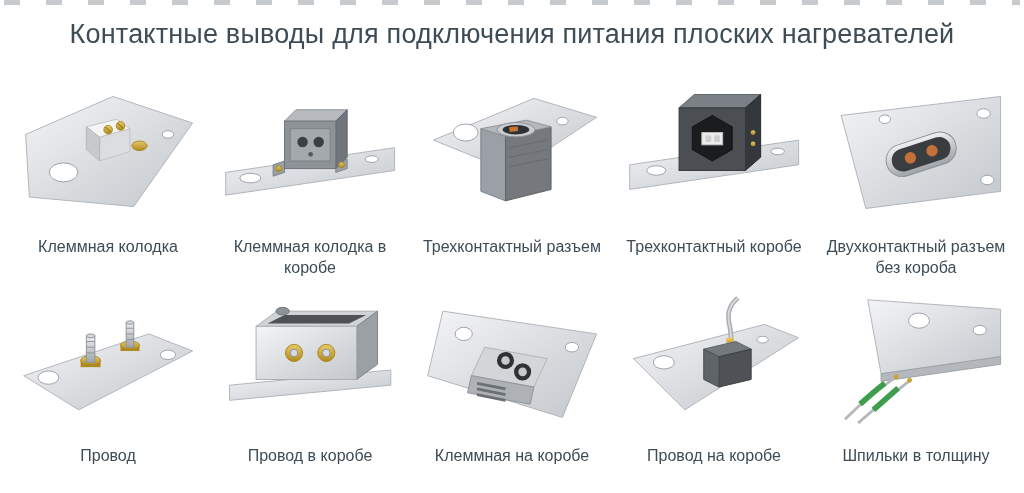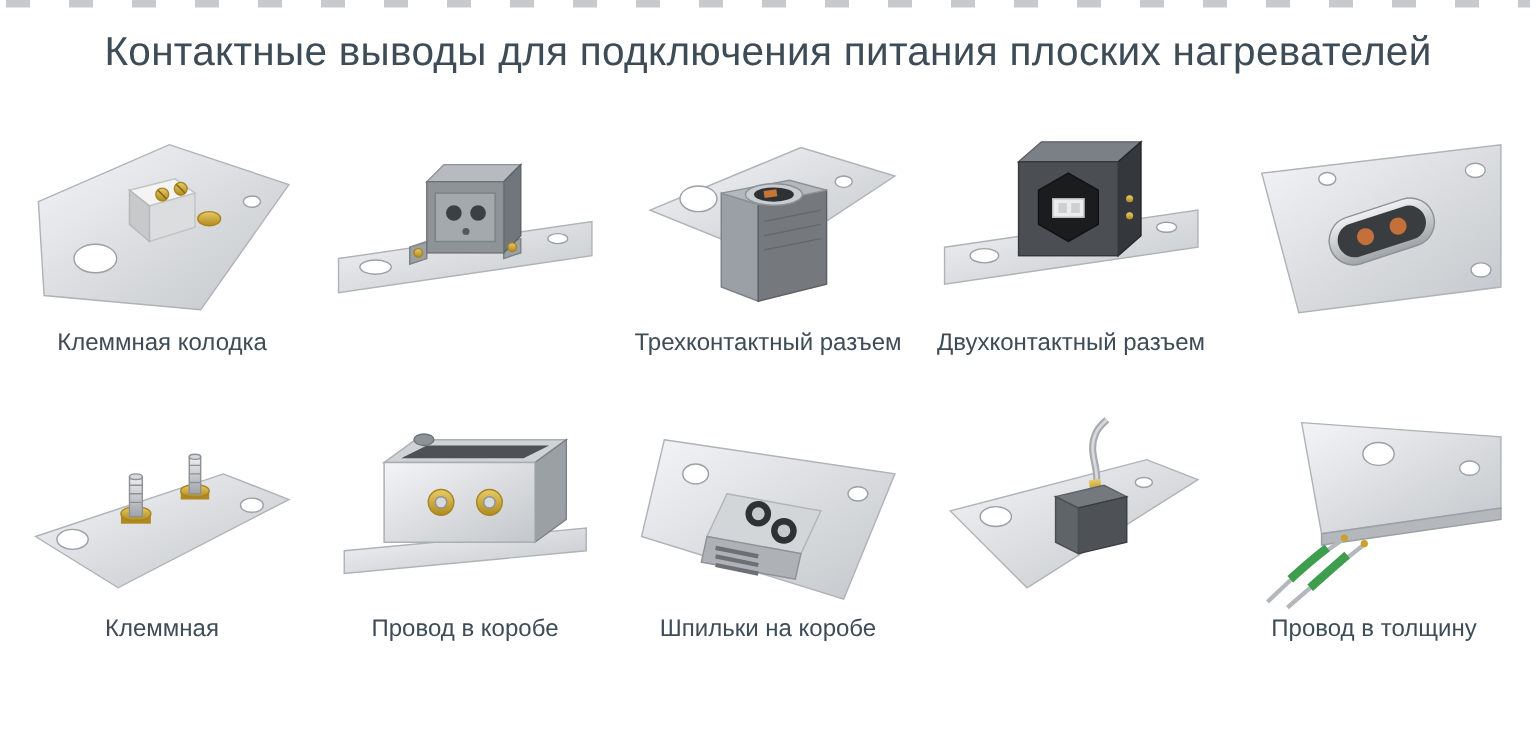--- a/index.html
+++ b/index.html
@@ -24,21 +24,21 @@
     display:grid;
     grid-template-columns:repeat(5,1fr);
     column-gap:6px;
     row-gap:14px;
     padding:0 10px;
   }
   .cell { display:flex; flex-direction:column; align-items:center; }
   .thumb { width:100%; height:135px; display:flex; align-items:center; justify-content:center; }
   .thumb svg { width:92%; height:100%; }
   .caption {
-    margin-top:0;
+    margin-top:18px;
     min-height:42px;
     text-align:center;
     font-size:16px;
     line-height:1.3;
     color:#3d4c56;
     padding:0 4px;
   }
   .hole { fill:#ffffff; stroke:#9aa0a5; stroke-width:1; }
   .plate { fill:url(#gradPlate); stroke:#aeb3b8; stroke-width:1; }
 </style>
@@ -101,20 +101,21 @@
           <polygon points="122,38 134,26 134,76 122,88" fill="#71767c" stroke="#5c6166"></polygon>
           <rect x="68" y="38" width="54" height="50" fill="#8e9398" stroke="#6e7378"></rect>
           <rect x="74" y="46" width="42" height="34" fill="#a4a9ad" stroke="#7c8186"></rect>
           <circle cx="87" cy="60" r="5.5" fill="#3c4043"></circle>
           <circle cx="104" cy="60" r="5.5" fill="#3c4043"></circle>
           <circle cx="95.5" cy="73" r="2.5" fill="#55595d"></circle>
           <circle cx="62" cy="88" r="3" fill="url(#gradGold)" stroke="#a8851f"></circle>
           <circle cx="128" cy="84" r="3" fill="url(#gradGold)" stroke="#a8851f"></circle>
         </svg>
       </div>
+      <figcaption class="caption">Клеммная колодка в коробе</figcaption>
     </figure>
 
     <figure class="cell">
       <div class="thumb">
         <svg viewBox="0 0 190 140" preserveAspectRatio="xMidYMid meet">
           <polygon class="plate" points="12,58 118,14 184,34 96,92"></polygon>
           <ellipse class="hole" cx="46" cy="50" rx="13" ry="9"></ellipse>
           <ellipse class="hole" cx="148" cy="38" rx="6" ry="4"></ellipse>
           <polygon points="62,46 88,54 88,122 62,112" fill="#9aa0a5" stroke="#7c8186"></polygon>
           <polygon points="88,54 136,44 136,110 88,122" fill="#75797e" stroke="#5c6166"></polygon>
@@ -140,38 +141,39 @@
           <polygon points="128,24 144,10 144,76 128,90" fill="#34383c" stroke="#232629"></polygon>
           <rect x="58" y="24" width="70" height="66" fill="#4b4f54" stroke="#34383c"></rect>
           <polygon points="93,32 114,44 114,68 93,80 72,68 72,44" fill="#1a1c1e" stroke="#101214"></polygon>
           <rect x="82" y="50" width="22" height="13" fill="#ececec" stroke="#bdbdbd"></rect>
           <rect x="86" y="53" width="6" height="7" fill="#cfcfcf"></rect>
           <rect x="95" y="53" width="6" height="7" fill="#cfcfcf"></rect>
           <circle cx="136" cy="50" r="2.5" fill="url(#gradGold)"></circle>
           <circle cx="136" cy="62" r="2.5" fill="url(#gradGold)"></circle>
         </svg>
       </div>
-      <figcaption class="caption">Двухконтактный разъем</figcaption>
+      <figcaption class="caption">Трехконтактный коробе</figcaption>
     </figure>
 
     <figure class="cell">
       <div class="thumb">
         <svg viewBox="0 0 190 140" preserveAspectRatio="xMidYMid meet">
           <polygon class="plate" points="16,32 184,12 184,112 42,130"></polygon>
           <ellipse class="hole" cx="62" cy="36" rx="6" ry="4.5"></ellipse>
           <ellipse class="hole" cx="166" cy="30" rx="7" ry="5"></ellipse>
           <ellipse class="hole" cx="170" cy="100" rx="7" ry="5"></ellipse>
           <g transform="rotate(-18 100 72)">
             <rect x="62" y="56" width="76" height="34" rx="17" fill="url(#gradSilver)" stroke="#8d9296"></rect>
             <rect x="68" y="61" width="64" height="24" rx="12" fill="#3a3d40"></rect>
             <circle cx="88" cy="73" r="6" fill="#c4703a"></circle>
             <circle cx="112" cy="73" r="6" fill="#c4703a"></circle>
           </g>
         </svg>
       </div>
+      <figcaption class="caption">Двухконтактный разъем без короба</figcaption>
     </figure>
 
     <figure class="cell">
       <div class="thumb">
         <svg viewBox="0 0 190 140" preserveAspectRatio="xMidYMid meet">
           <polygon class="plate" points="6,86 138,42 184,60 64,122"></polygon>
           <ellipse class="hole" cx="32" cy="88" rx="11" ry="7"></ellipse>
           <ellipse class="hole" cx="158" cy="64" rx="8" ry="5"></ellipse>
           <rect x="66" y="70" width="21" height="7" fill="#b08a1e"></rect>
           <ellipse cx="76.5" cy="70" rx="10.5" ry="5" fill="url(#gradGold)" stroke="#a8851f"></ellipse>
@@ -182,21 +184,21 @@
           <ellipse cx="76.5" cy="44" rx="4.5" ry="2" fill="#d7dadd" stroke="#8d9296"></ellipse>
           <rect x="108" y="54" width="20" height="6" fill="#b08a1e"></rect>
           <ellipse cx="118" cy="54" rx="10" ry="4.5" fill="url(#gradGold)" stroke="#a8851f"></ellipse>
           <rect x="114" y="30" width="8" height="26" fill="url(#gradSilver)" stroke="#8d9296"></rect>
           <line x1="114" y1="36" x2="122" y2="36" stroke="#8d9296"></line>
           <line x1="114" y1="42" x2="122" y2="42" stroke="#8d9296"></line>
           <line x1="114" y1="48" x2="122" y2="48" stroke="#8d9296"></line>
           <ellipse cx="118" cy="30" rx="4" ry="1.8" fill="#d7dadd" stroke="#8d9296"></ellipse>
         </svg>
       </div>
-      <figcaption class="caption">Клеммная</figcaption>
+      <figcaption class="caption">Провод</figcaption>
     </figure>
 
     <figure class="cell">
       <div class="thumb">
         <svg viewBox="0 0 190 140" preserveAspectRatio="xMidYMid meet">
           <polygon class="plate" points="10,96 180,80 180,96 10,112"></polygon>
           <polygon points="38,34 144,34 166,18 60,18" fill="#cfd3d6" stroke="#a8adb2"></polygon>
           <polygon points="50,31 136,31 154,22 68,22" fill="#4e5257"></polygon>
           <polygon points="144,34 166,18 166,74 144,90" fill="#9ba0a5" stroke="#7c8186"></polygon>
           <rect x="38" y="34" width="106" height="56" fill="url(#gradPlate)" stroke="#a8adb2"></rect>
@@ -220,51 +222,52 @@
           <polygon points="52,86 118,98 114,116 48,104" fill="#aeb2b6" stroke="#8d9296"></polygon>
           <line x1="58" y1="94" x2="88" y2="100" stroke="#6b7075" stroke-width="3"></line>
           <line x1="58" y1="100" x2="88" y2="106" stroke="#6b7075" stroke-width="3"></line>
           <line x1="58" y1="106" x2="88" y2="112" stroke="#6b7075" stroke-width="3"></line>
           <circle cx="88" cy="70" r="9" fill="#2f3235"></circle>
           <circle cx="88" cy="70" r="4.5" fill="#c6cacd"></circle>
           <circle cx="106" cy="82" r="9" fill="#2f3235"></circle>
           <circle cx="106" cy="82" r="4.5" fill="#c6cacd"></circle>
         </svg>
       </div>
-      <figcaption class="caption">Шпильки на коробе</figcaption>
+      <figcaption class="caption">Клеммная на коробе</figcaption>
     </figure>
 
     <figure class="cell">
       <div class="thumb">
         <svg viewBox="0 0 190 140" preserveAspectRatio="xMidYMid meet">
           <polygon class="plate" points="10,68 148,32 184,46 64,122"></polygon>
           <ellipse class="hole" cx="42" cy="72" rx="11" ry="7"></ellipse>
           <ellipse class="hole" cx="146" cy="48" rx="6" ry="3.5"></ellipse>
           <path d="M112,54 C116,38 106,28 112,14 C114,9 118,6 120,4" stroke="#a7abaf" stroke-width="5" fill="none"></path>
           <path d="M112,54 C116,38 106,28 112,14 C114,9 118,6 120,4" stroke="#d7dadd" stroke-width="2" fill="none"></path>
           <rect x="108" y="46" width="8" height="10" fill="url(#gradGold)" transform="rotate(-8 112 51)"></rect>
           <polygon points="84,58 118,50 134,58 100,66" fill="#74797e" stroke="#5c6166"></polygon>
           <polygon points="100,66 134,58 134,90 100,98" fill="#4e5257" stroke="#3a3e42"></polygon>
           <polygon points="84,58 100,66 100,98 84,90" fill="#5f6468" stroke="#4a4e52"></polygon>
         </svg>
       </div>
+      <figcaption class="caption">Провод на коробе</figcaption>
     </figure>
 
     <figure class="cell">
       <div class="thumb">
         <svg viewBox="0 0 190 140" preserveAspectRatio="xMidYMid meet">
           <polygon class="plate" points="44,6 184,16 184,66 58,84"></polygon>
           <polygon points="58,84 184,66 184,74 58,92" fill="#b4b8bc" stroke="#9aa0a5"></polygon>
           <ellipse class="hole" cx="98" cy="28" rx="11" ry="8"></ellipse>
           <ellipse class="hole" cx="162" cy="38" rx="7" ry="5"></ellipse>
           <path d="M20,132 C40,112 58,98 76,86" stroke="#b4b8bc" stroke-width="3" fill="none"></path>
           <path d="M34,136 C54,118 72,104 90,90" stroke="#b4b8bc" stroke-width="3" fill="none"></path>
           <path d="M36,116 C46,107 54,100 62,94" stroke="#3f9d4e" stroke-width="6" fill="none"></path>
           <path d="M50,122 C60,113 68,106 76,99" stroke="#3f9d4e" stroke-width="6" fill="none"></path>
           <circle cx="74" cy="87" r="2.5" fill="#c9a227"></circle>
           <circle cx="88" cy="91" r="2.5" fill="#c9a227"></circle>
         </svg>
       </div>
-      <figcaption class="caption">Провод в толщину</figcaption>
+      <figcaption class="caption">Шпильки в толщину</figcaption>
     </figure>
 
   </div>
 </div>
 
 </body></html>

